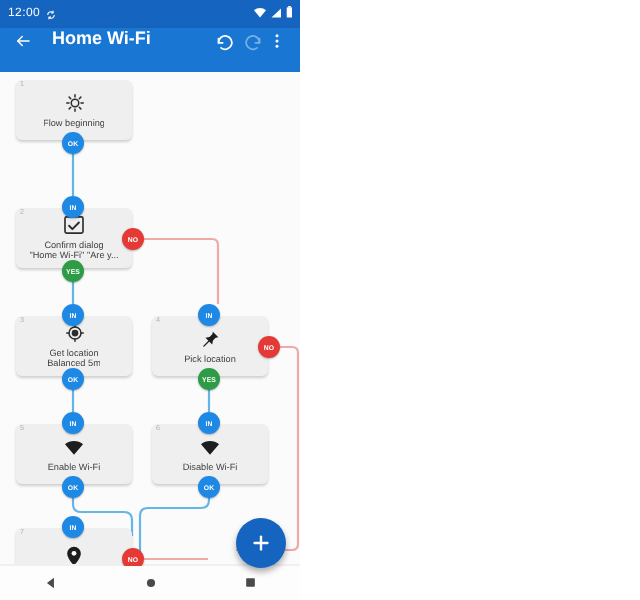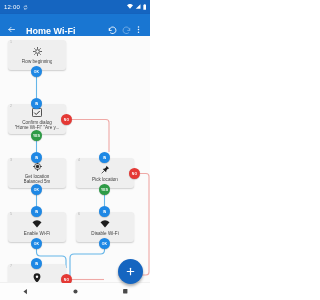--- a/index.html
+++ b/index.html
@@ -21,21 +21,21 @@
   }
   .sb-time{font-size:6px;line-height:1;}
   .sb-left-ico{margin-left:3px;display:flex;align-items:center;}
   .sb-spacer{flex:1;}
   .sb-right{display:flex;align-items:center;gap:2px;}
 
   
   .appbar{
     position:absolute;top:14px;left:0;width:150px;height:22px;
     background:#1976D2;color:#fff;
-    display:flex;align-items:flex-end;
+    display:flex;align-items:flex-start;
     padding:0 5px;box-sizing:border-box;
     box-shadow:0 1px 2px rgba(0,0,0,.25);
   }
   .appbar-title{
     font-size:9px;font-weight:bold;margin-left:8px;white-space:nowrap;
   }
   .appbar-spacer{flex:1;}
   .ab-ico{width:13px;height:13px;display:flex;align-items:center;justify-content:center;}
   .ab-ico.dim{opacity:.42;}
 

